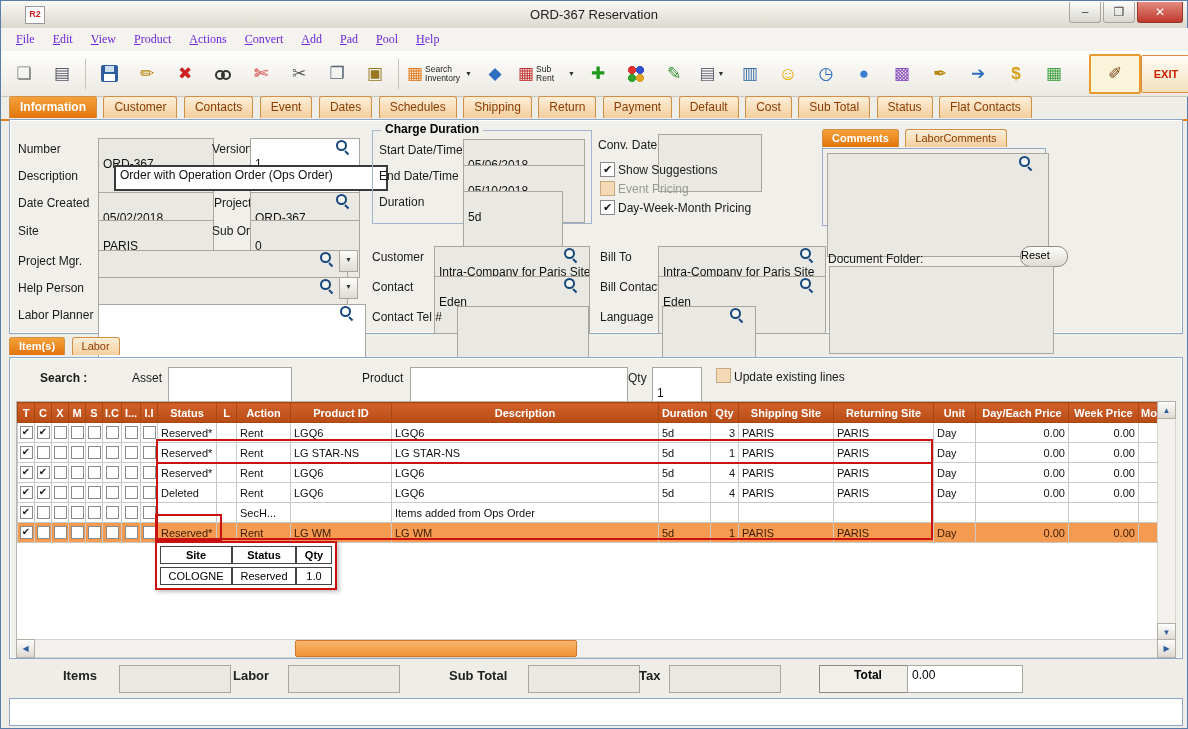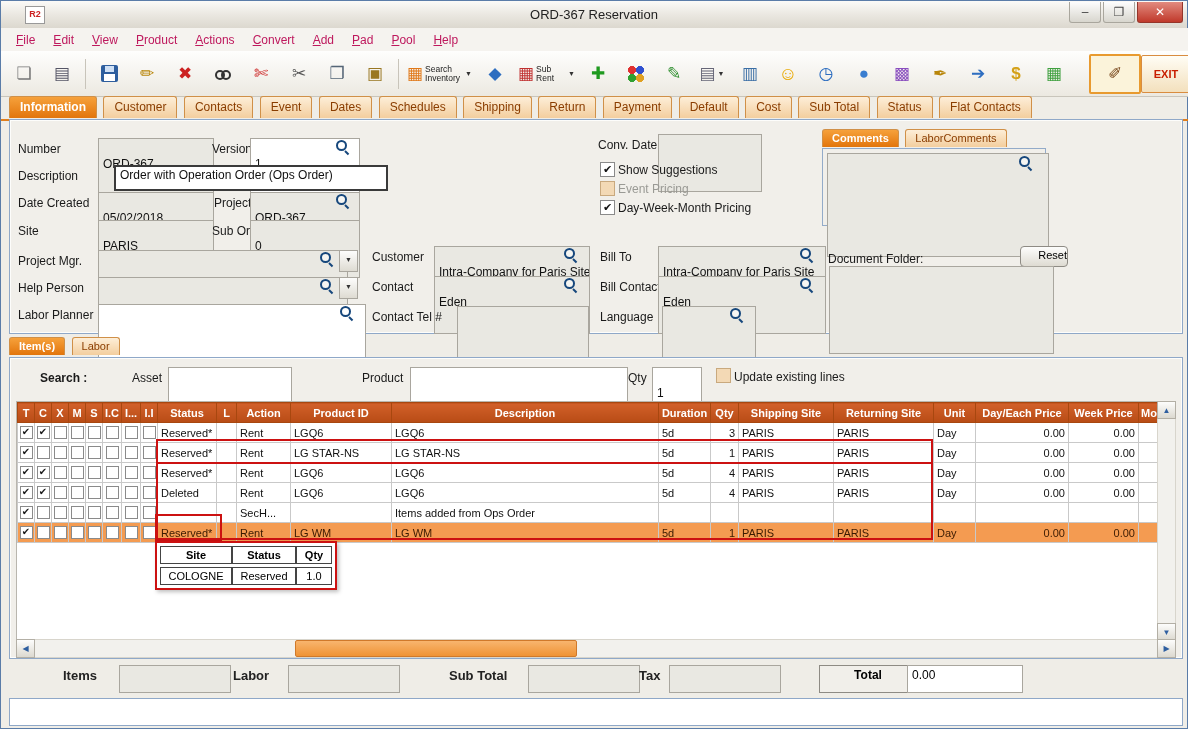--- a/index.html
+++ b/index.html
@@ -6,21 +6,21 @@
   .window{position:relative;width:1186px;height:727px;background:#EFEDE7;border:1px solid #5A7CA8;}
   
   .titlebar{position:absolute;left:0;top:0;width:100%;height:27px;background:linear-gradient(#FBFAF8,#E9E6DF 55%,#DCD8CF);border-bottom:1px solid #BDB9B0;display:flex;align-items:center;}
   .appicon{width:18px;height:16px;margin-left:24px;background:#fff;border:1px solid #999;font-size:9px;font-weight:bold;color:#C22;text-align:center;line-height:15px;}
   .wtitle{position:absolute;left:0;right:0;text-align:center;font-size:13px;color:#222;}
   .wbtns{margin-left:auto;display:flex;align-items:flex-start;height:100%;padding:2px 4px 0 0;z-index:2;}
   .wbtn{width:30px;height:20px;display:flex;align-items:center;justify-content:center;font-size:12px;color:#444;background:linear-gradient(#FDFDFD,#D8D6CE);border:1px solid #A9A69D;margin-left:2px;border-radius:0 0 3px 3px;border-top:none;}
   .wbtn.close{width:44px;background:linear-gradient(#E28B7F,#C0392B);color:#fff;border-color:#95352A;}
   
   .menubar{position:absolute;left:0;top:27px;width:100%;height:23px;background:#F5F3EF;border-bottom:1px solid #DAD6CE;display:flex;align-items:center;padding-left:6px;}
-  .menu-item{display:inline-block;padding:3px 9px;font-size:12px;color:#be185d;}
+  .menu-item{display:inline-block;padding:3px 9px;font-size:12px;color:#6d28d9;font-family:Liberation Serif, serif;}
   .menu-item::first-letter{text-decoration:underline;}
   
   .toolbar{position:absolute;left:0;top:50px;width:100%;height:45px;background:linear-gradient(#FEFEFD,#ECE9E1);border-bottom:1px solid #C9C5BB;display:flex;align-items:center;padding:0 6px 0 4px;}
   .tbtn{min-width:30px;height:36px;display:flex;align-items:center;justify-content:center;gap:2px;padding:0 3px;border:1px solid transparent;border-radius:2px;}
   .g{font-size:17px;line-height:1;}
   .tsep{width:1px;height:30px;background:#C8C4BA;margin:0 4px;}
   .tlabel{font-size:8.5px;line-height:9px;width:38px;color:#222;text-align:left;}
   .dd{font-size:7px;color:#333;}
   .tspacer{flex:1;}
   .tbtn.hl{border:2px solid #E89A2F;background:#FBF3DA;width:42px;}
@@ -50,21 +50,21 @@
   .wh{background:#fff;}
   .dk{border:2px solid #3A3A3A;padding:1px 4px;}
   .mag{position:absolute;width:14px;height:14px;display:inline-block;z-index:3;}
   .mag::before{content:"";position:absolute;left:0;top:0;width:7px;height:7px;border:2px solid #16477C;border-radius:50%;background:rgba(255,255,255,.55);}
   .mag::after{content:"";position:absolute;left:9px;top:10px;width:5px;height:2px;background:#16477C;transform:rotate(45deg);transform-origin:left center;}
   .ddbtn{position:absolute;width:17px;height:20px;background:linear-gradient(#FDFDFC,#DEDBD2);border:1px solid #A9A69E;text-align:center;font-size:7px;line-height:18px;color:#333;}
   .fcb{position:absolute;width:13px;height:13px;border:1px solid #8A8A8A;background:#fff;font-size:11px;line-height:12px;text-align:center;color:#111;}
   .fcb.dis{background:#F3D9B5;border-color:#C9A97E;}
   .fieldset{position:absolute;border:1px solid #9FB6CE;}
   .leg{position:absolute;top:-9px;left:8px;background:#F1EFEA;padding:0 4px;font-size:12px;font-weight:bold;white-space:nowrap;}
-  .btn{position:absolute;background:linear-gradient(#FDFDFC,#DEDBD2);border:1px solid #8E8B84;font-size:11px;text-align:right;border-radius:4px;}
+  .btn{position:absolute;background:linear-gradient(#FDFDFC,#DEDBD2);border:1px solid #8E8B84;font-size:11px;text-align:left;border-radius:10px;}
   
   .table-area{position:absolute;left:6px;top:43px;width:1141px;height:238px;background:#fff;border:1px solid #B9B6AE;}
   table.itable{border-collapse:collapse;table-layout:fixed;width:1140px;font-size:11px;}
   .itable th{background:linear-gradient(#D2602A,#B84C15);color:#fff;font-weight:bold;border:1px solid #A8470F;height:19px;padding:0 2px;overflow:hidden;white-space:nowrap;font-size:11px;}
   .itable td{border:1px solid #C9C9C9;height:19px;padding:0 3px;background:#fff;white-space:nowrap;overflow:hidden;color:#111;}
   .itable tr.sel td{background:#F49B51;color:#3A1A00;}
   .cbc{padding:0 !important;text-align:center;}
   .cb{display:inline-block;width:11px;height:11px;border:1px solid #8A8A8A;background:#fff;font-size:10px;line-height:10px;vertical-align:middle;color:#1A1A1A;}
   .num{text-align:right;}
   .red{position:absolute;border:2px solid #CC1111;pointer-events:none;z-index:4;}
@@ -249,20 +249,29 @@
 
     <span class="lbl" style="left:8px;top:161px">Help Person</span>
     <span class="fld" style="left:88px;top:157px;width:240px"></span>
     <span class="mag" style="left:310px;top:159px"></span>
     <span class="ddbtn" style="left:329px;top:157px">▼</span>
 
     <span class="lbl" style="left:8px;top:188px">Labor Planner</span>
     <span class="fld wh" style="left:88px;top:184px;width:258px"></span>
     <span class="mag" style="left:330px;top:186px"></span>
 
+    <div class="fieldset" style="left:362px;top:10px;width:218px;height:92px">
+      <span class="leg">Charge Duration</span>
+      <span class="lbl" style="left:6px;top:12px">Start Date/Time</span>
+      <span class="fld" style="left:90px;top:8px;width:112px">05/06/2018</span>
+      <span class="lbl" style="left:6px;top:38px">End Date/Time</span>
+      <span class="fld" style="left:90px;top:34px;width:112px">05/10/2018</span>
+      <span class="lbl" style="left:6px;top:64px">Duration</span>
+      <span class="fld" style="left:90px;top:60px;width:90px">5d</span>
+    </div>
 
     <span class="lbl" style="left:588px;top:18px">Conv. Date</span>
     <span class="fld" style="left:648px;top:14px;width:94px"></span>
 
     <span class="fcb" style="left:590px;top:42px">✔</span>
     <span class="lbl" style="left:608px;top:43px">Show Suggestions</span>
     <span class="fcb dis" style="left:590px;top:61px"></span>
     <span class="lbl gray" style="left:608px;top:62px">Event Pricing</span>
     <span class="fcb" style="left:590px;top:80px">✔</span>
     <span class="lbl" style="left:608px;top:81px">Day-Week-Month Pricing</span>

